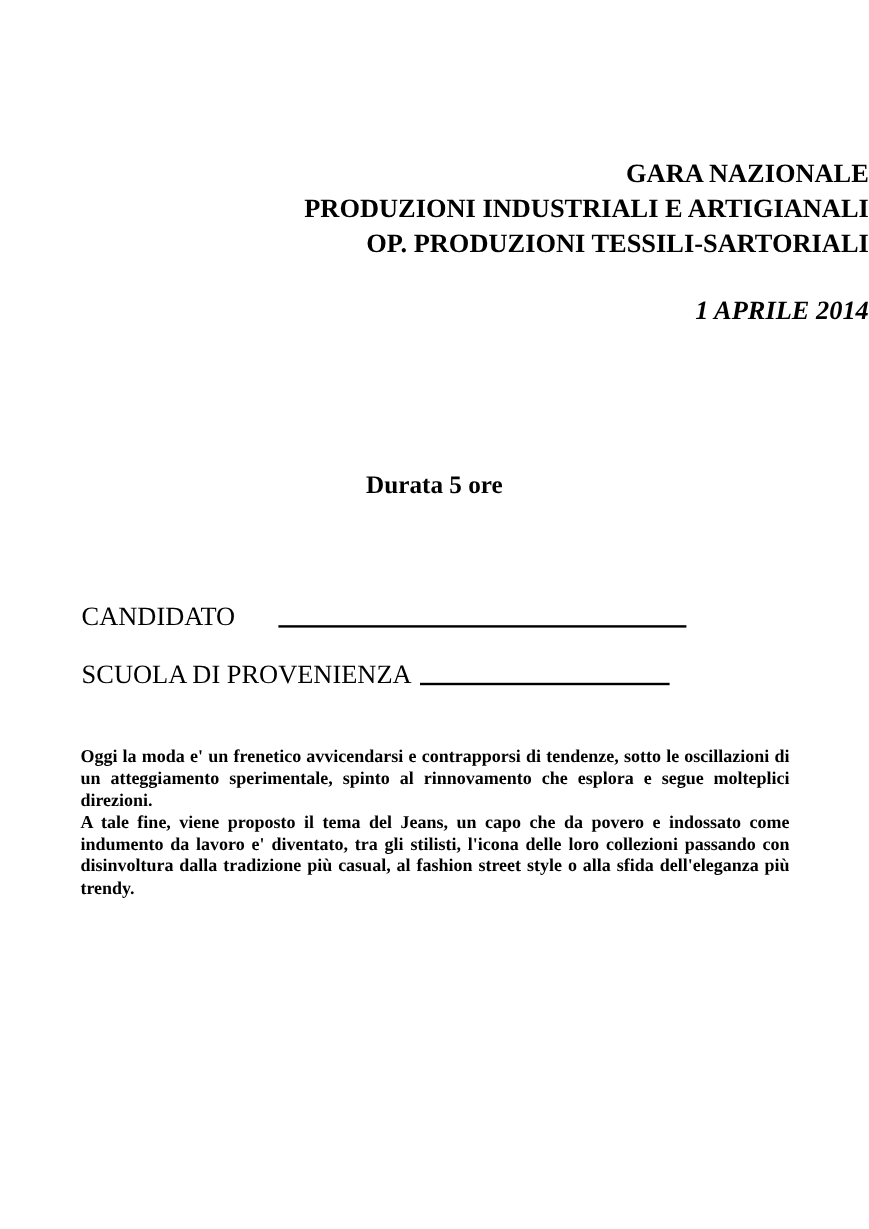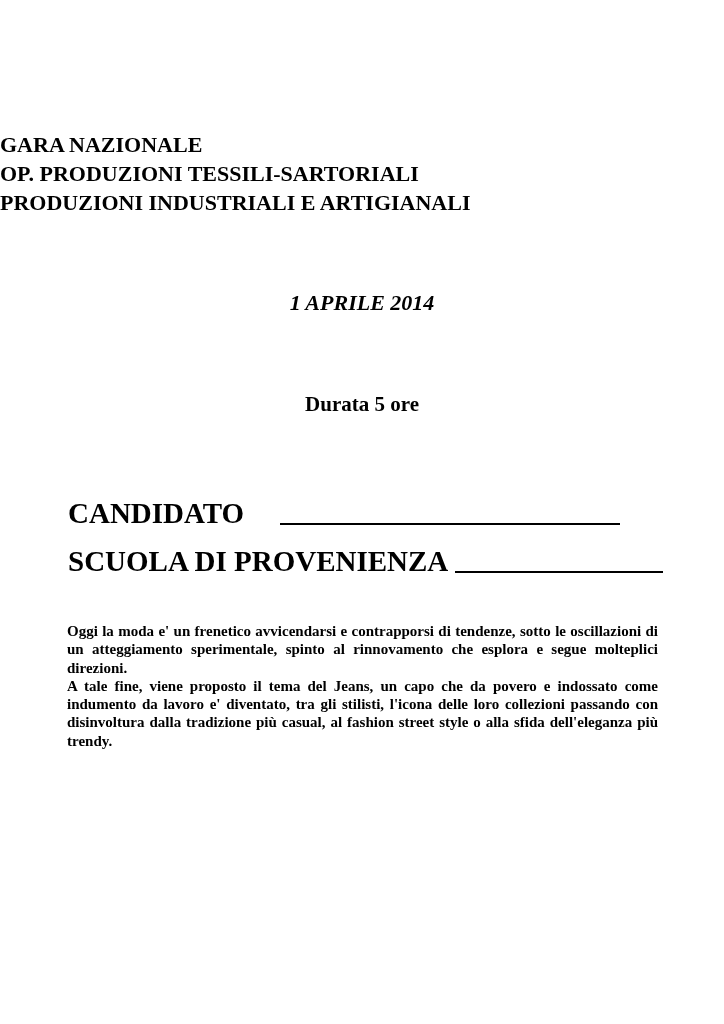--- a/index.html
+++ b/index.html
@@ -13,52 +13,51 @@
   }
   .page {
     position: relative;
     width: 724px; height: 1024px;
     background: #ffffff;
     overflow: hidden;
   }
   .title-block {
     position: absolute;
     top: 130px; left: 0; width: 100%;
-    text-align: left;
+    text-align: right;
     font-size: 22px; line-height: 29px;
     font-weight: bold;
   }
   .date-line {
     position: absolute;
     top: 244px; left: 0; width: 100%;
-    text-align: center;
+    text-align: right;
     font-size: 22px; line-height: 29px;
     font-style: italic;
     font-weight: bold;
-    margin-top: 44px;
   }
   .prova-title {
     position: absolute;
     top: 327px; left: 0; width: 100%;
     text-align: center;
     font-size: 29px; line-height: 37px;
     font-weight: bold;
   }
   .durata-line {
     position: absolute;
     top: 390px; left: 0; width: 100%;
     text-align: center;
     font-size: 21px; line-height: 29px;
     font-weight: bold;
   }
   .form-row {
     position: absolute;
     left: 68px;
-    font-size: 29px; line-height: 29px;
-    font-weight: bold;
+    font-size: 22px; line-height: 29px;
+    font-weight: normal;
     white-space: nowrap;
   }
   .form-row-candidate { top: 499px; }
   .form-row-school   { top: 547px; }
   .fill-line {
     display: inline-block;
     border-bottom: 2px solid #000000;
     position: relative;
     top: 2px;
     height: 10px;
@@ -74,22 +73,22 @@
   }
   .brief p { text-align: justify; }
 </style>
 </head>
 <body>
 
 <div class="page">
 
   <header class="title-block">
     <div class="title-line">GARA NAZIONALE</div>
+    <div class="title-line">PRODUZIONI INDUSTRIALI E ARTIGIANALI</div>
     <div class="title-line">OP. PRODUZIONI TESSILI-SARTORIALI</div>
-    <div class="title-line">PRODUZIONI INDUSTRIALI E ARTIGIANALI</div>
   </header>
 
   <div class="date-line">1 APRILE 2014</div>
 
 
   <div class="durata-line">Durata 5 ore</div>
 
   <div class="form-row form-row-candidate">
     <span class="form-label">CANDIDATO</span><span class="fill-line fill-candidate"></span>
   </div>

